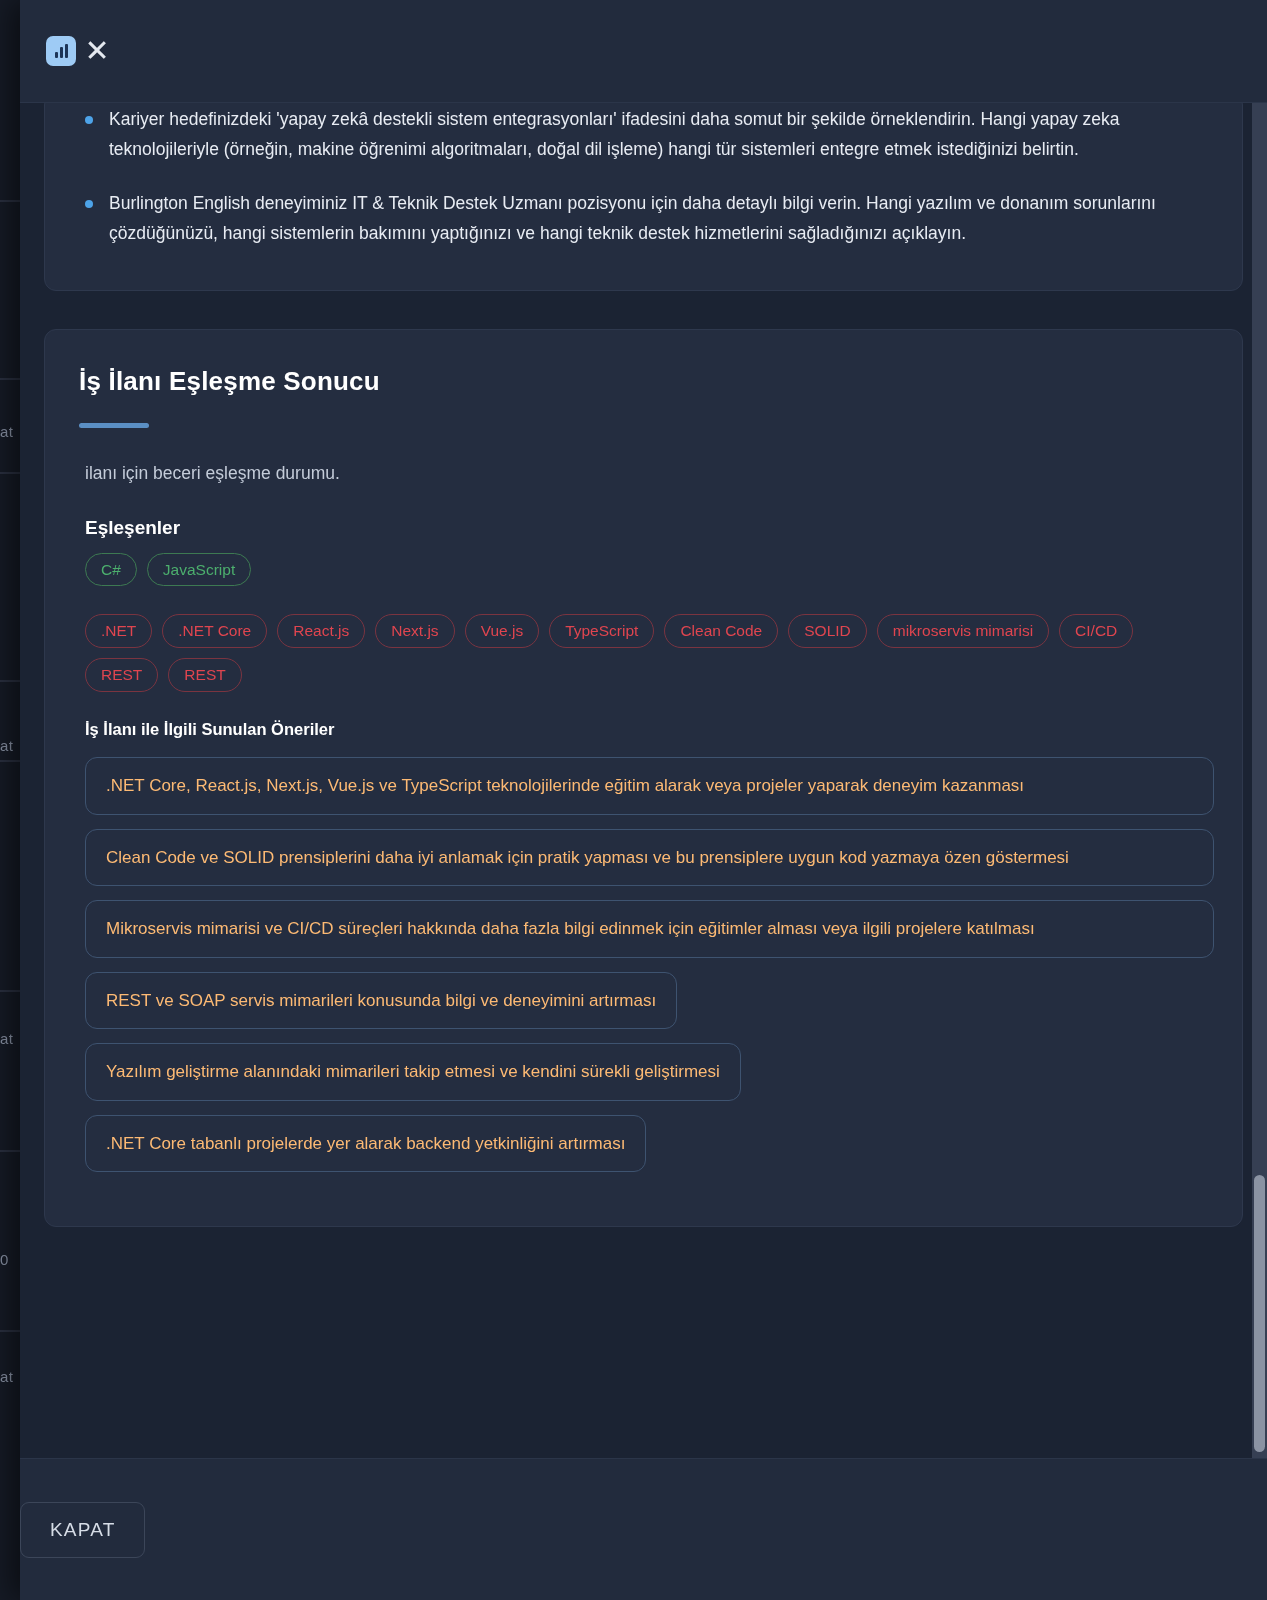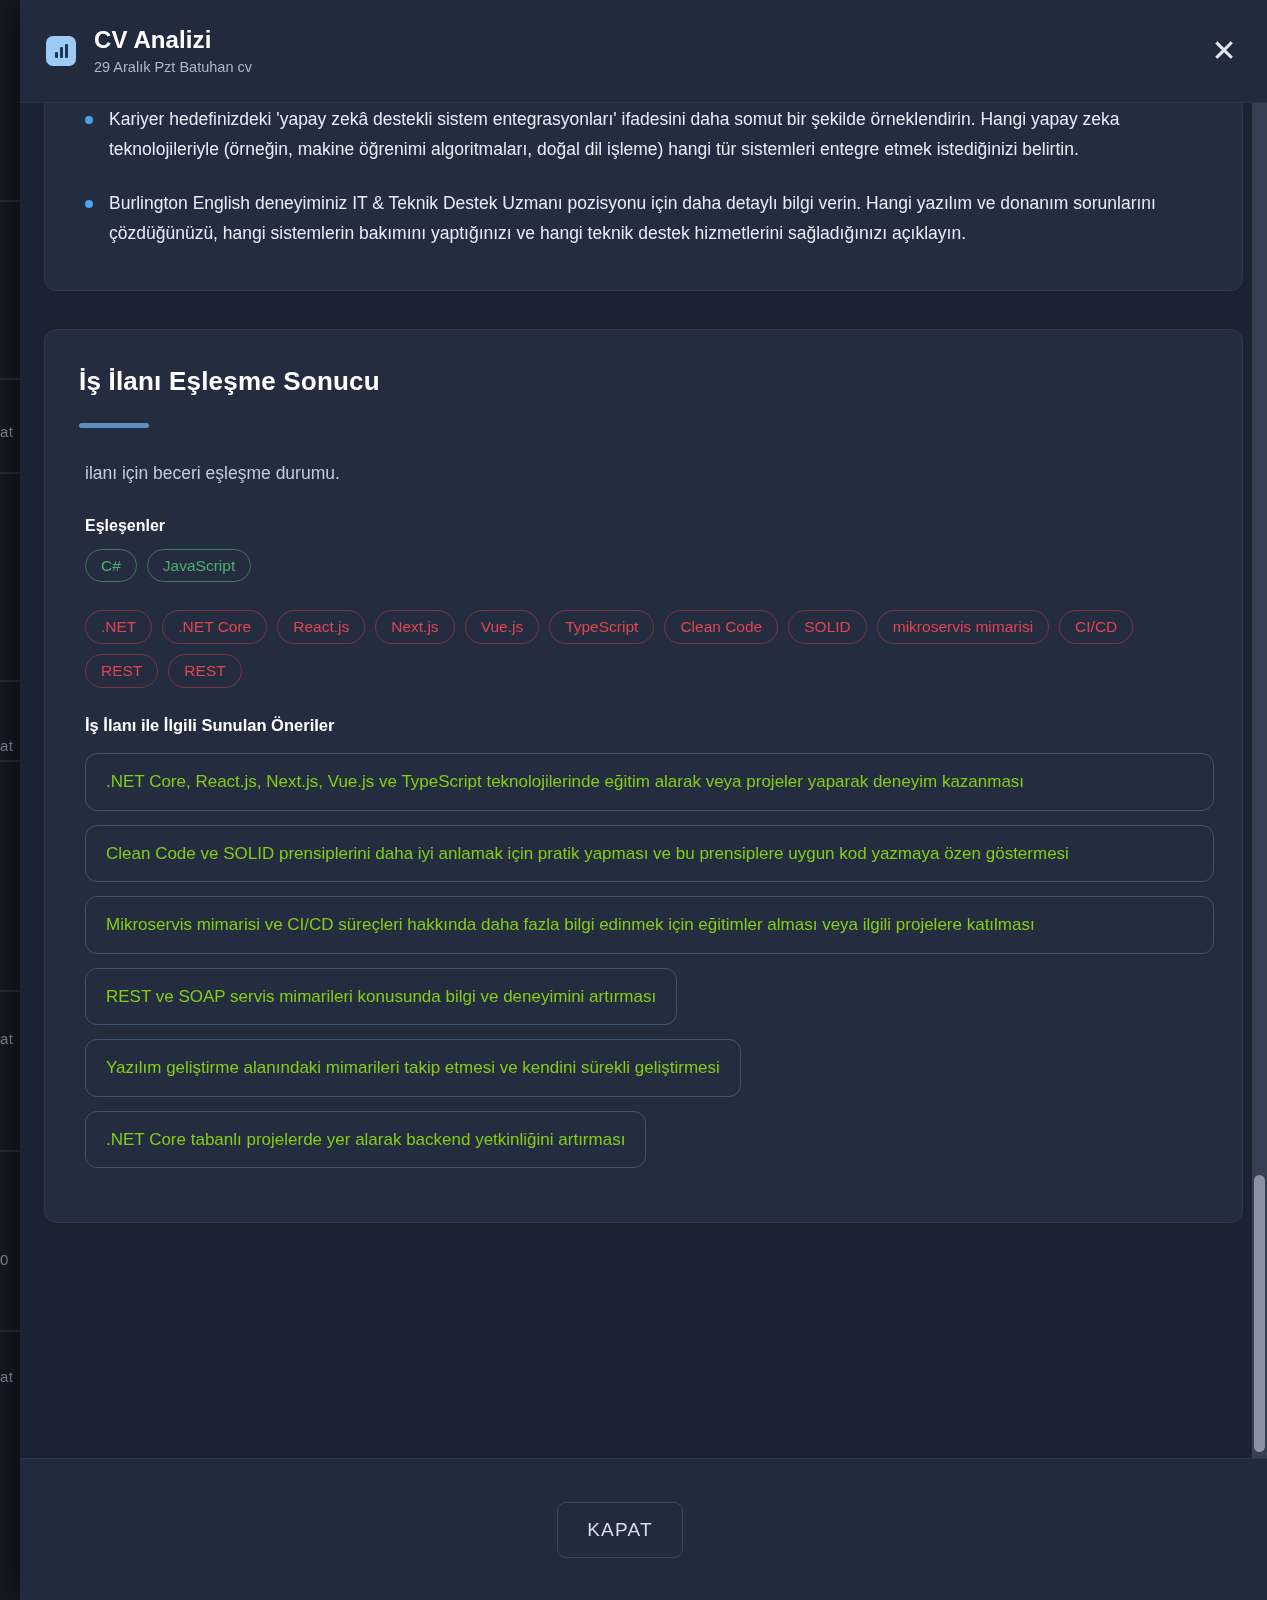--- a/index.html
+++ b/index.html
@@ -200,21 +200,21 @@
   }
 
   #match-desc {
     font-size: 17.5px;
     color: #c4ccd9;
     line-height: 1.5;
     margin-bottom: 30px;
   }
 
   .group-label {
-    font-size: 16px;
+    font-size: 19px;
     font-weight: bold;
     color: #ffffff;
     margin-bottom: 14px;
   }
   .chip-row {
     display: flex;
     flex-wrap: wrap;
     gap: 10px;
     margin-bottom: 28px;
   }
@@ -234,35 +234,35 @@
     font-weight: bold;
     color: #ffffff;
     margin-bottom: 18px;
   }
   .suggestion {
     border: 1px solid #3e5370;
     border-radius: 12px;
     padding: 14px 20px;
     font-size: 17px;
     line-height: 1.62;
-    color: #84cc16;
+    color: #fdba74;
     margin-bottom: 14px;
     display: inline-block;
     width: 100%;
   }
   .suggestion.short { width: auto; }
 
   
   #modal-footer {
     flex: 0 0 142px;
     background: #222b3d;
     border-top: 1px solid #2b3549;
     display: flex;
     align-items: center;
-    justify-content: center;
+    justify-content: flex-start;
     padding-right: 47px;
     position: relative;
     z-index: 5;
   }
   #close-text-btn {
     background: transparent;
     border: 1px solid #3c4659;
     border-radius: 9px;
     color: #d7dde7;
     font-size: 19px;
@@ -316,24 +316,20 @@
 </div>
 
 <div id="modal">
 
   <div id="modal-header">
     <div id="header-icon">
       <i></i>
         <i></i>
         <i></i>
     </div>
-    <div id="header-text">
-      <div id="modal-title">CV Analizi</div>
-      <div id="modal-subtitle">29 Aralık Pzt Batuhan cv</div>
-    </div>
     <button id="close-btn">✕</button>
   </div>
 
   <div id="modal-body">
     <div id="scroll-inner">
 
       <div class="card" id="feedback-card">
         <ul id="bullet-list">
           <li>Kariyer hedefinizdeki 'yapay zekâ destekli sistem entegrasyonları' ifadesini daha somut bir şekilde örneklendirin. Hangi yapay zeka teknolojileriyle (örneğin, makine öğrenimi algoritmaları, doğal dil işleme) hangi tür sistemleri entegre etmek istediğinizi belirtin.</li>
           <li>Burlington English deneyiminiz IT &amp; Teknik Destek Uzmanı pozisyonu için daha detaylı bilgi verin. Hangi yazılım ve donanım sorunlarını çözdüğünüzü, hangi sistemlerin bakımını yaptığınızı ve hangi teknik destek hizmetlerini sağladığınızı açıklayın.</li>

